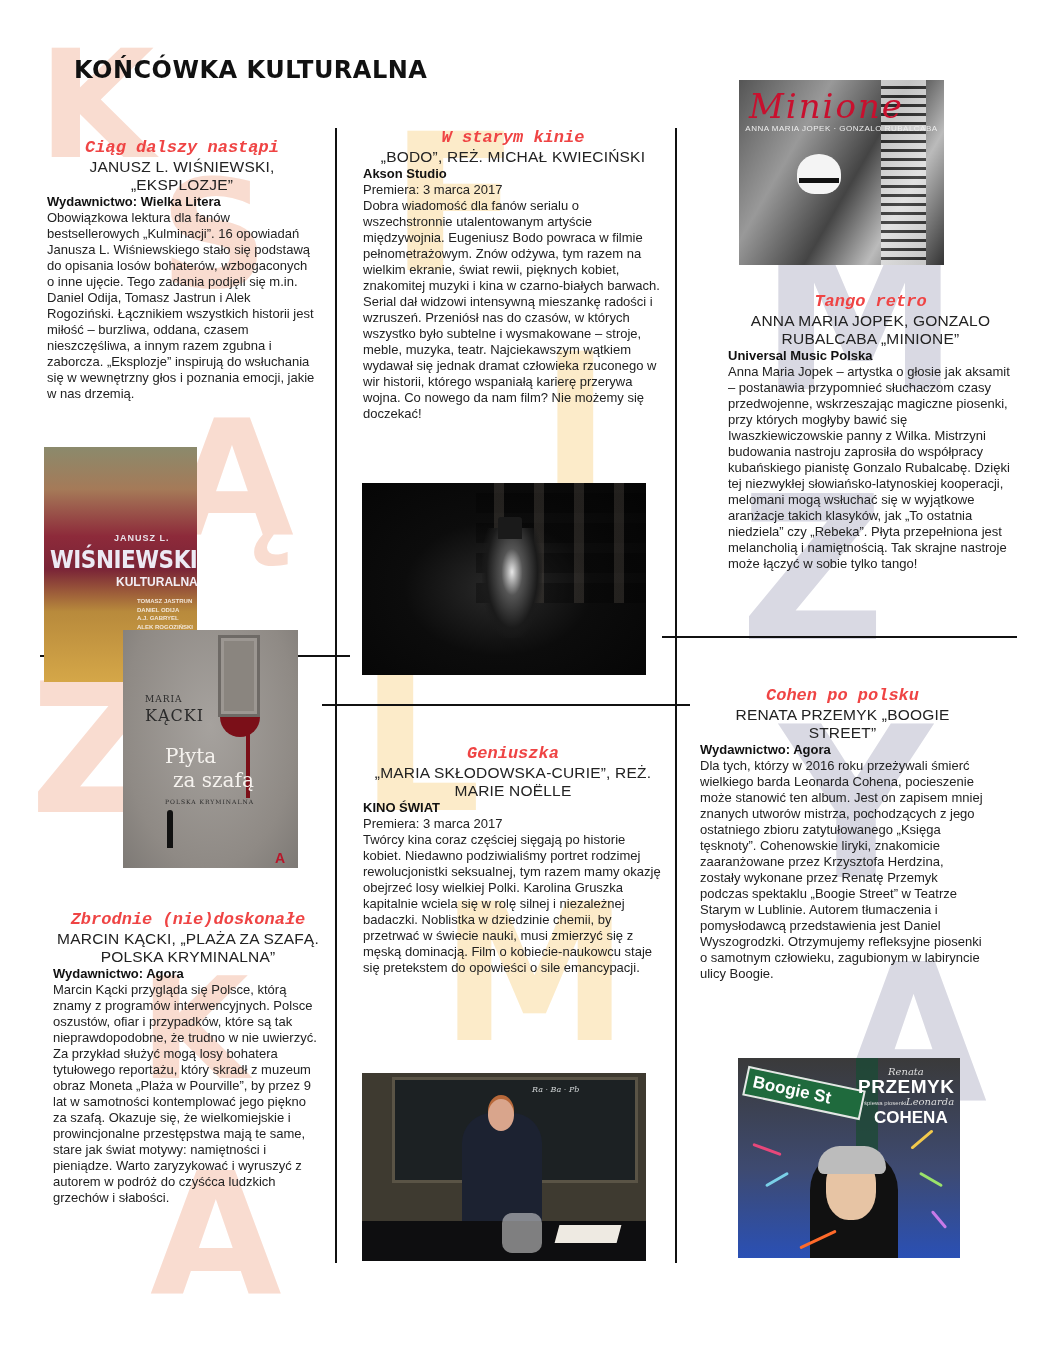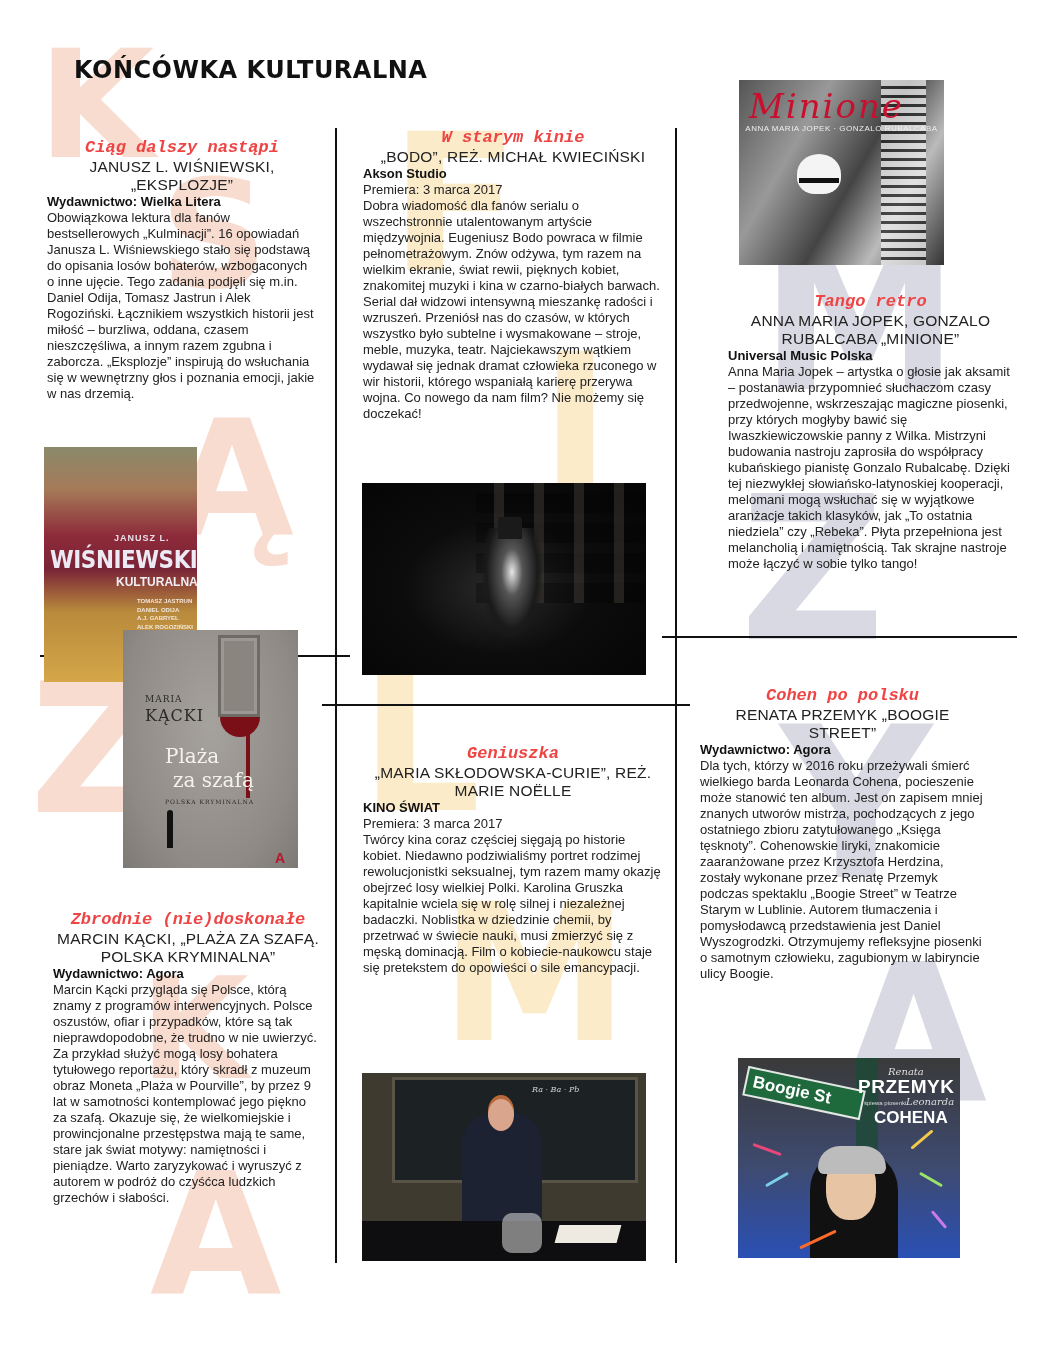--- a/index.html
+++ b/index.html
@@ -241,21 +241,21 @@
     <div>AHSAN RIDHA HASSAN</div>
   </div>
 </div>
 
 <div class="photo cover-kacki">
   <div class="door"></div>
   <div class="blood"></div>
   <div class="blood-drip"></div>
   <div class="author-first">MARIA</div>
   <div class="author-last">KĄCKI</div>
-  <div class="title-line" style="top:114px;">Plaża</div>
+  <div class="title-line" style="top:114px;">Płyta</div>
   <div class="title-line" style="top:138px; left:50px;">za szafą</div>
   <div class="series">POLSKA KRYMINALNA</div>
   <div class="figure"></div>
   <div class="logo">A</div>
 </div>
 
 <div class="photo still-bodo">
   <div class="windows"></div>
   <div class="performer"></div>
   <div class="hat"></div>

